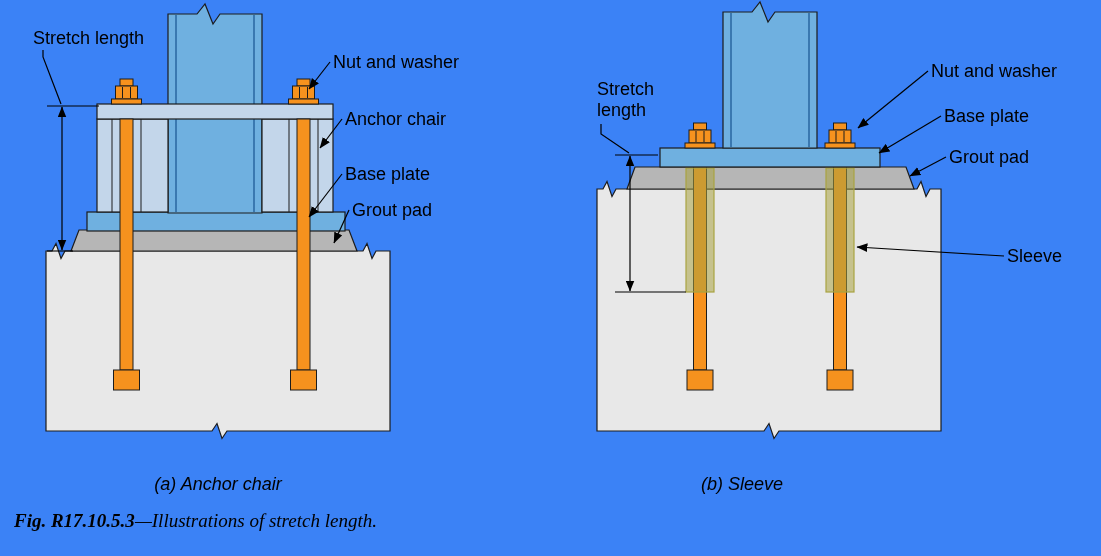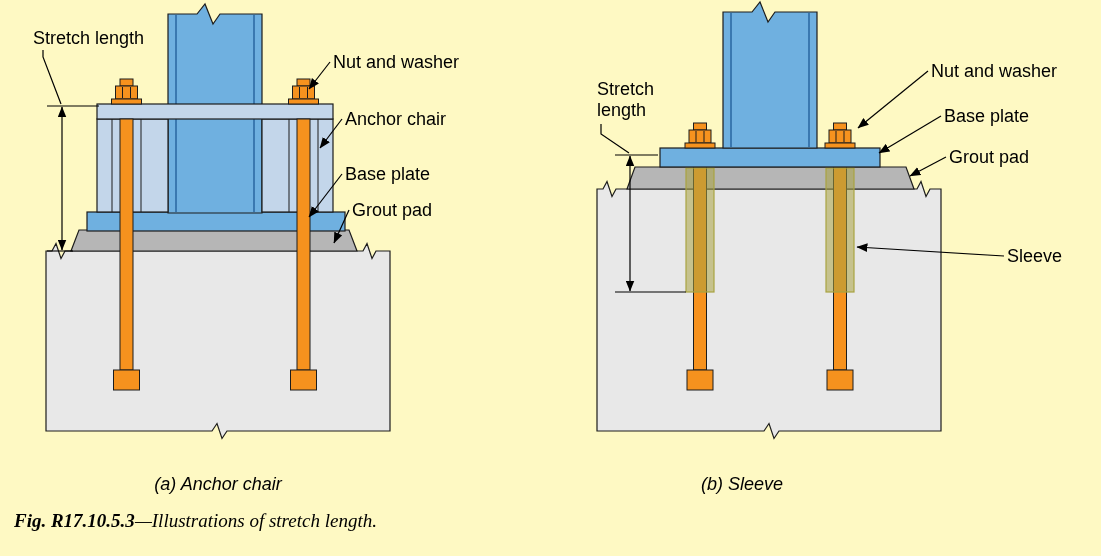--- a/index.html
+++ b/index.html
@@ -1,16 +1,16 @@
 <!DOCTYPE html>
 <html style="--concrete: #e8e8e8; --grout: #b6b6b6; --steel-blue: #6fb0e0; --steel-blue-dark: #3a78b0; --chair-blue: #c3d6ea; --bolt-orange: #f6921e; --sleeve-olive: #a9a341; --outline: #1c1c1c;"><head>
 <meta charset="utf-8">
 <style>
   html,body{margin:0;padding:0;background:#ffffff;}
-  .page{position:relative;width:1101px;height:556px;background:#fef9c3;overflow:hidden;}
+  .page{position:relative;width:1101px;height:556px;background:#3b82f6;overflow:hidden;}
   svg{display:block;}
   svg text{font-family:"Liberation Sans",sans-serif;font-size:18px;fill:#000;}
   .concrete{fill:var(--concrete);stroke:var(--outline);stroke-width:1.2;}
   .grout{fill:var(--grout);stroke:var(--outline);stroke-width:1.2;}
   .steel{fill:var(--steel-blue);stroke:var(--outline);stroke-width:1.2;}
   .chair{fill:var(--chair-blue);stroke:var(--outline);stroke-width:1.2;}
   .bolt{fill:var(--bolt-orange);stroke:var(--outline);stroke-width:1;}
   .sleevebox{fill:var(--sleeve-olive);fill-opacity:.55;stroke:var(--sleeve-olive);stroke-width:1.2;}
   .edge{stroke:var(--outline);stroke-width:1;fill:none;}
   .flange{stroke:var(--steel-blue-dark);stroke-width:2;fill:none;}

